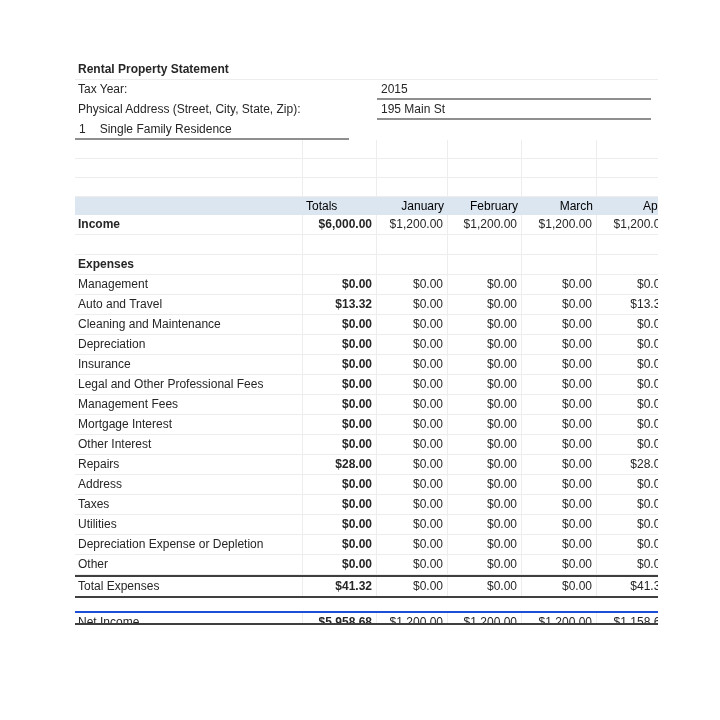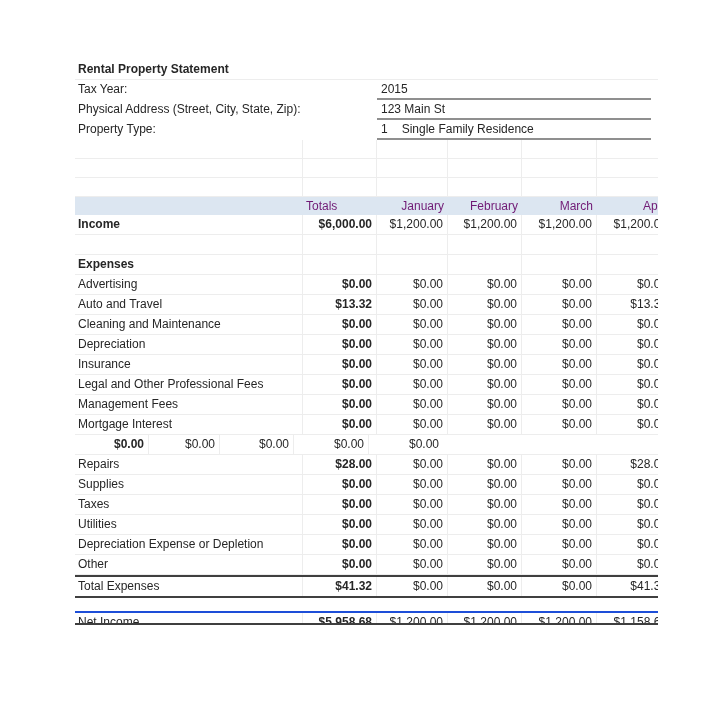--- a/index.html
+++ b/index.html
@@ -14,21 +14,21 @@
   }
   .sheet{width:596px;}
   .row{display:flex;height:20px;line-height:19px;box-sizing:border-box;}
   .gridb{border-bottom:1px solid #ededed;}
   .cell{box-sizing:border-box;overflow:hidden;white-space:nowrap;}
   .c0{width:228px}.c1{width:74px}.c2{width:71px}.c3{width:74px}.c4{width:75px}.c5{width:74px}
   .vr{border-right:1px solid #ededed;}
   .label{padding-left:3px;}
   .num{text-align:right;padding-right:4px;}
   .bold{font-weight:bold;}
-  .band{background:#dce6f1;color:#701a75;height:18px;line-height:18px;justify-content:space-between;}
+  .band{background:#dce6f1;color:#000000;height:18px;line-height:18px;justify-content:space-between;}
   .band .totals-h{padding-left:3px;}
   .form-label{width:302px;font-weight:normal;padding-left:3px;}
   .form-value{width:274px;border-bottom:2px solid #8f8f8f;padding-left:4px;}
   .pt-label{margin-left:14px;text-align:center;}
   .empty{height:19px;}
   .total-row{border-top:2px solid #3f3f3f;border-bottom:2px solid #404040;height:23px;line-height:19px;}
   .gap-row{height:13px;}
   .net-row{border-top:2px solid #1d4ed8;border-bottom:2px solid #3f3f3f;height:14px;line-height:19px;}
   .title-cell{font-weight:bold;padding-left:3px;width:596px;}
 </style>
@@ -42,25 +42,24 @@
       <div class="cell title-cell">Rental Property Statement</div>
     </div>
 
     <div class="row">
       <div class="cell form-label">Tax Year:</div>
       <div class="cell form-value">2015</div>
     </div>
 
     <div class="row">
       <div class="cell form-label">Physical Address (Street, City, State, Zip):</div>
-      <div class="cell form-value">123 Main St</div>
+      <div class="cell form-value">195 Main St</div>
     </div>
 
     <div class="row">
-      <div class="cell form-label">Property Type:</div>
       <div class="cell form-value">
         <span>1</span><span class="pt-label">Single Family Residence</span>
       </div>
     </div>
 
     <div class="row gridb empty">
       <div class="cell c0 vr"></div>
         <div class="cell c1 vr"></div>
         <div class="cell c2 vr"></div>
         <div class="cell c3 vr"></div>
@@ -116,21 +115,21 @@
       <div class="cell c1 vr"></div>
         <div class="cell c2 vr"></div>
         <div class="cell c3 vr"></div>
         <div class="cell c4 vr"></div>
         <div class="cell c5"></div>
     </div>
 
     <div>
 
         <div class="row gridb">
-          <div class="cell c0 vr label">Advertising</div>
+          <div class="cell c0 vr label">Management</div>
           <div class="cell c1 vr num bold">$0.00</div>
           <div class="cell c2 vr num">$0.00</div>
           <div class="cell c3 vr num">$0.00</div>
           <div class="cell c4 vr num">$0.00</div>
           <div class="cell c5 num">$0.00</div>
         </div>
 
         <div class="row gridb">
           <div class="cell c0 vr label">Auto and Travel</div>
           <div class="cell c1 vr num bold">$13.32</div>
@@ -188,38 +187,39 @@
         <div class="row gridb">
           <div class="cell c0 vr label">Mortgage Interest</div>
           <div class="cell c1 vr num bold">$0.00</div>
           <div class="cell c2 vr num">$0.00</div>
           <div class="cell c3 vr num">$0.00</div>
           <div class="cell c4 vr num">$0.00</div>
           <div class="cell c5 num">$0.00</div>
         </div>
 
         <div class="row gridb">
+          <div class="cell c0 vr label">Other Interest</div>
           <div class="cell c1 vr num bold">$0.00</div>
           <div class="cell c2 vr num">$0.00</div>
           <div class="cell c3 vr num">$0.00</div>
           <div class="cell c4 vr num">$0.00</div>
           <div class="cell c5 num">$0.00</div>
         </div>
 
         <div class="row gridb">
           <div class="cell c0 vr label">Repairs</div>
           <div class="cell c1 vr num bold">$28.00</div>
           <div class="cell c2 vr num">$0.00</div>
           <div class="cell c3 vr num">$0.00</div>
           <div class="cell c4 vr num">$0.00</div>
           <div class="cell c5 num">$28.00</div>
         </div>
 
         <div class="row gridb">
-          <div class="cell c0 vr label">Supplies</div>
+          <div class="cell c0 vr label">Address</div>
           <div class="cell c1 vr num bold">$0.00</div>
           <div class="cell c2 vr num">$0.00</div>
           <div class="cell c3 vr num">$0.00</div>
           <div class="cell c4 vr num">$0.00</div>
           <div class="cell c5 num">$0.00</div>
         </div>
 
         <div class="row gridb">
           <div class="cell c0 vr label">Taxes</div>
           <div class="cell c1 vr num bold">$0.00</div>

